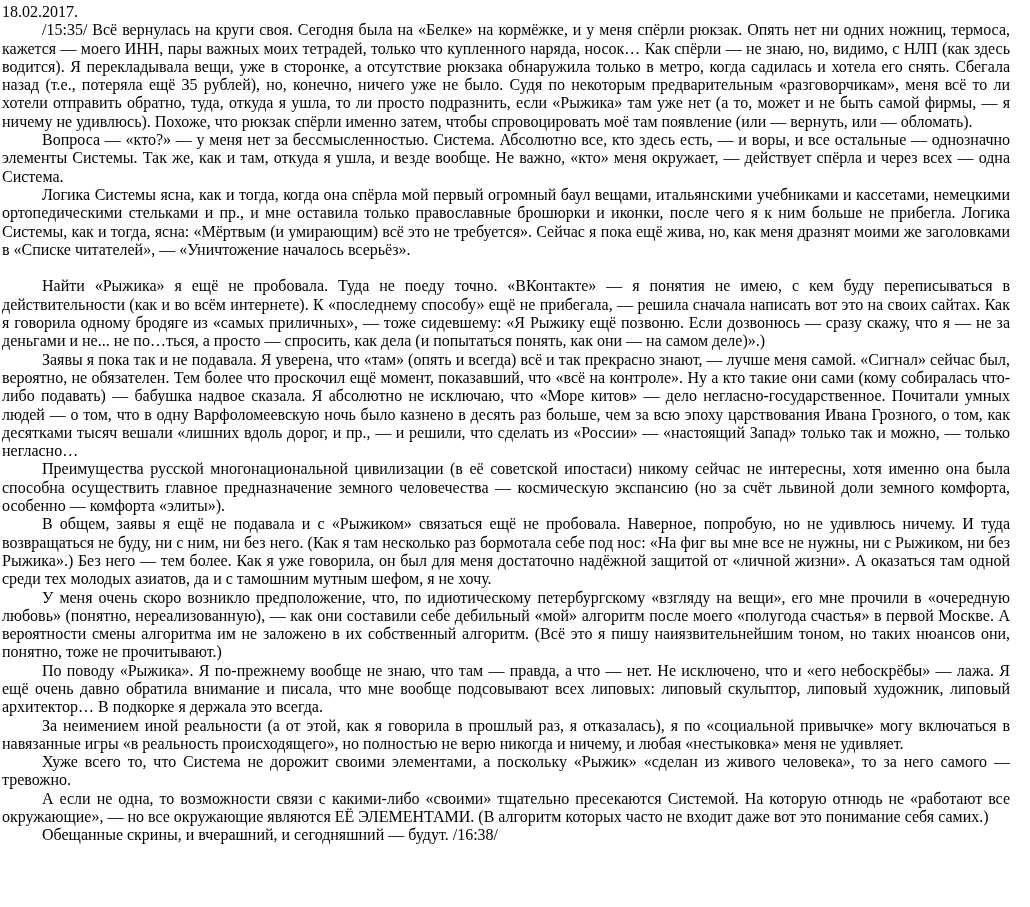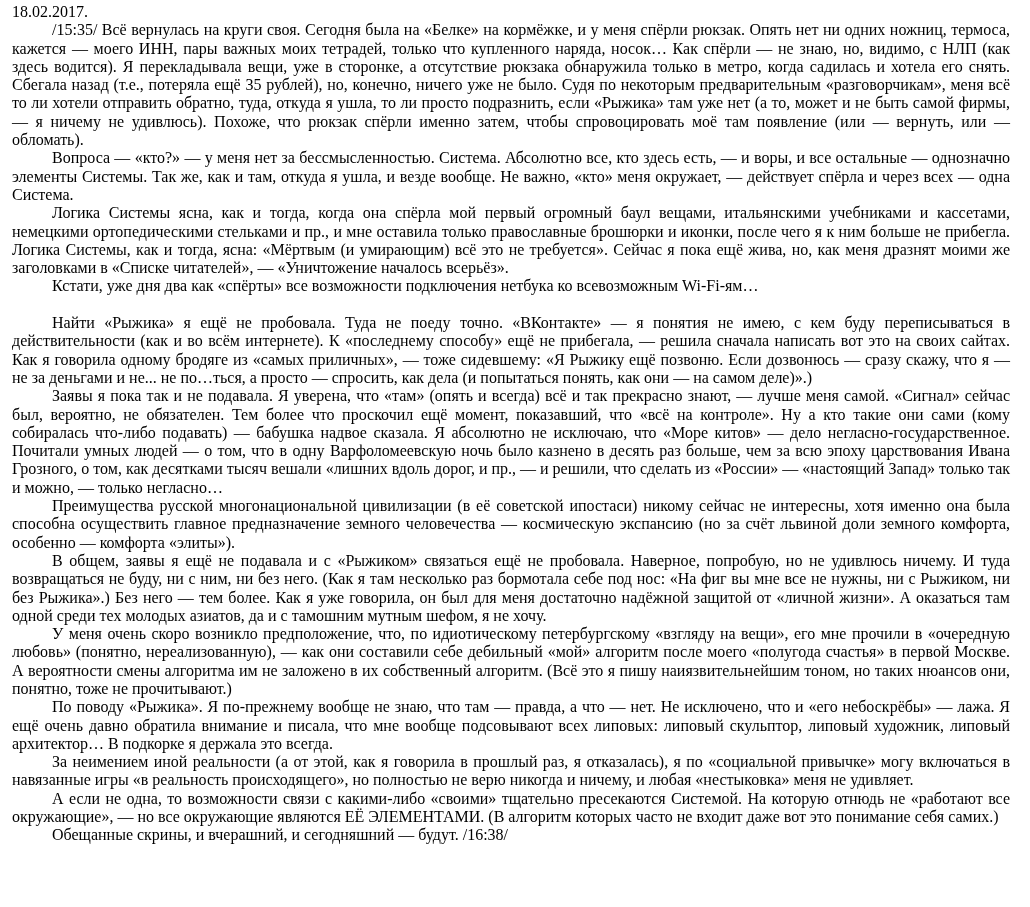--- a/index.html
+++ b/index.html
@@ -11,21 +11,21 @@
     width: 1030px;
     height: 907px;
     overflow: hidden;
     font-family: "Liberation Serif", "DejaVu Serif", serif;
     color: #000000;
   }
   .page {
     box-sizing: border-box;
     width: 1015px;
     height: 907px;
-    padding: 3px 5px 0 12px;
+    padding: 3px 5px 0 2px;
     font-size: 16px;
     line-height: 18.3px;
     text-align: justify;
   }
   .page p {
     margin: 0;
     padding: 0;
     text-indent: 40px;
   }
   .page p.no-indent {
@@ -37,25 +37,25 @@
 </style>
 </head>
 <body>
 
 <div class="page">
   <p class="no-indent">18.02.2017.</p>
   <div>
       <p>/15:35/ Всё вернулась на круги своя. Сегодня была на «Белке» на кормёжке, и у меня спёрли рюкзак. Опять нет ни одних ножниц, термоса, кажется — моего ИНН, пары важных моих тетрадей, только что купленного наряда, носок… Как спёрли — не знаю, но, видимо, с НЛП (как здесь водится). Я перекладывала вещи, уже в сторонке, а отсутствие рюкзака обнаружила только в метро, когда садилась и хотела его снять. Сбегала назад (т.е., потеряла ещё 35 рублей), но, конечно, ничего уже не было. Судя по некоторым предварительным «разговорчикам», меня всё то ли хотели отправить обратно, туда, откуда я ушла, то ли просто подразнить, если «Рыжика» там уже нет (а то, может и не быть самой фирмы, — я ничему не удивлюсь). Похоже, что рюкзак спёрли именно затем, чтобы спровоцировать моё там появление (или — вернуть, или — обломать).</p>
       <p>Вопроса — «кто?» — у меня нет за бессмысленностью. Система. Абсолютно все, кто здесь есть, — и воры, и все остальные — однозначно элементы Системы. Так же, как и там, откуда я ушла, и везде вообще. Не важно, «кто» меня окружает, — действует спёрла и через всех — одна Система.</p>
       <p>Логика Системы ясна, как и тогда, когда она спёрла мой первый огромный баул  вещами, итальянскими учебниками и кассетами, немецкими ортопедическими стельками и пр., и мне оставила только православные брошюрки и иконки, после чего я к ним больше не прибегла. Логика Системы, как и тогда, ясна: «Мёртвым (и умирающим) всё это не требуется». Сейчас я пока ещё жива, но, как меня дразнят моими же заголовками в «Списке читателей», — «Уничтожение началось всерьёз».</p>
-      <p>Кстати, уже дня два как «спёрты» все возможности подключения нетбука ко всевозможным Wi-Fi-ям…</p>
       <p class="blank"></p>
       <p>Найти «Рыжика» я ещё не пробовала. Туда не поеду точно. «ВКонтакте» — я понятия не имею, с кем буду переписываться в действительности (как и во всём интернете). К «последнему способу» ещё не прибегала, — решила сначала написать вот это на своих сайтах. Как я говорила одному бродяге из «самых приличных», — тоже сидевшему: «Я Рыжику ещё позвоню. Если дозвонюсь — сразу скажу, что я — не за деньгами и не... не по…ться, а просто — спросить, как дела (и попытаться понять, как они — на самом деле)».)</p>
       <p>Заявы я пока так и не подавала. Я уверена, что «там» (опять и всегда) всё и так прекрасно знают, — лучше меня самой. «Сигнал» сейчас был, вероятно, не обязателен. Тем более что проскочил ещё момент, показавший, что «всё на контроле». Ну а кто такие они сами (кому собиралась что-либо подавать) — бабушка надвое сказала. Я абсолютно не исключаю, что «Море китов» — дело негласно-государственное. Почитали умных людей — о том, что в одну Варфоломеевскую ночь было казнено в десять раз больше, чем за всю эпоху царствования Ивана Грозного, о том, как десятками тысяч вешали «лишних вдоль дорог, и пр., — и решили, что сделать из «России» — «настоящий Запад» только так и можно, — только негласно…</p>
       <p>Преимущества русской многонациональной цивилизации (в её советской ипостаси) никому сейчас не интересны, хотя именно она была способна осуществить главное предназначение земного человечества — космическую экспансию (но за счёт львиной доли земного комфорта, особенно — комфорта «элиты»).</p>
       <p>В общем, заявы я ещё не подавала и с «Рыжиком» связаться ещё не пробовала. Наверное, попробую, но не удивлюсь ничему. И туда возвращаться не буду, ни с ним, ни без него. (Как я там несколько раз бормотала себе под нос: «На фиг вы мне все не нужны, ни с Рыжиком, ни без Рыжика».) Без него — тем более. Как я уже говорила, он был для меня достаточно надёжной защитой от «личной жизни». А оказаться там одной среди тех молодых азиатов, да и с тамошним мутным шефом, я не хочу.</p>
       <p>У меня очень скоро возникло предположение, что, по идиотическому петербургскому «взгляду на вещи», его мне прочили в «очередную любовь» (понятно, нереализованную), — как они составили себе дебильный «мой» алгоритм после моего «полугода счастья» в первой Москве. А вероятности смены алгоритма им не заложено в их собственный алгоритм. (Всё это я пишу наиязвительнейшим тоном, но таких нюансов они, понятно, тоже не прочитывают.)</p>
       <p>По поводу «Рыжика». Я по-прежнему вообще не знаю, что там — правда, а что — нет. Не исключено, что и «его небоскрёбы» — лажа. Я ещё очень давно обратила внимание и писала, что мне вообще подсовывают всех липовых: липовый скульптор, липовый художник, липовый архитектор… В подкорке я держала это всегда.</p>
       <p>За неимением иной реальности (а от этой, как я говорила в прошлый раз, я отказалась), я по «социальной привычке» могу включаться в навязанные игры «в реальность происходящего», но полностью не верю никогда и ничему, и любая «нестыковка» меня не удивляет.</p>
+      <p>Хуже всего то, что Система не дорожит своими элементами, а поскольку «Рыжик» «сделан из живого человека», то за него самого — тревожно.</p>
       <p>А если не одна, то возможности связи с какими-либо «своими» тщательно пресекаются Системой. На которую отнюдь не «работают все окружающие», — но все окружающие являются ЕЁ ЭЛЕМЕНТАМИ. (В алгоритм которых часто не входит даже вот это понимание себя самих.)</p>
       <p>Обещанные скрины, и вчерашний, и сегодняшний — будут. /16:38/</p>
     </div>
 </div>
 
 </body></html>

